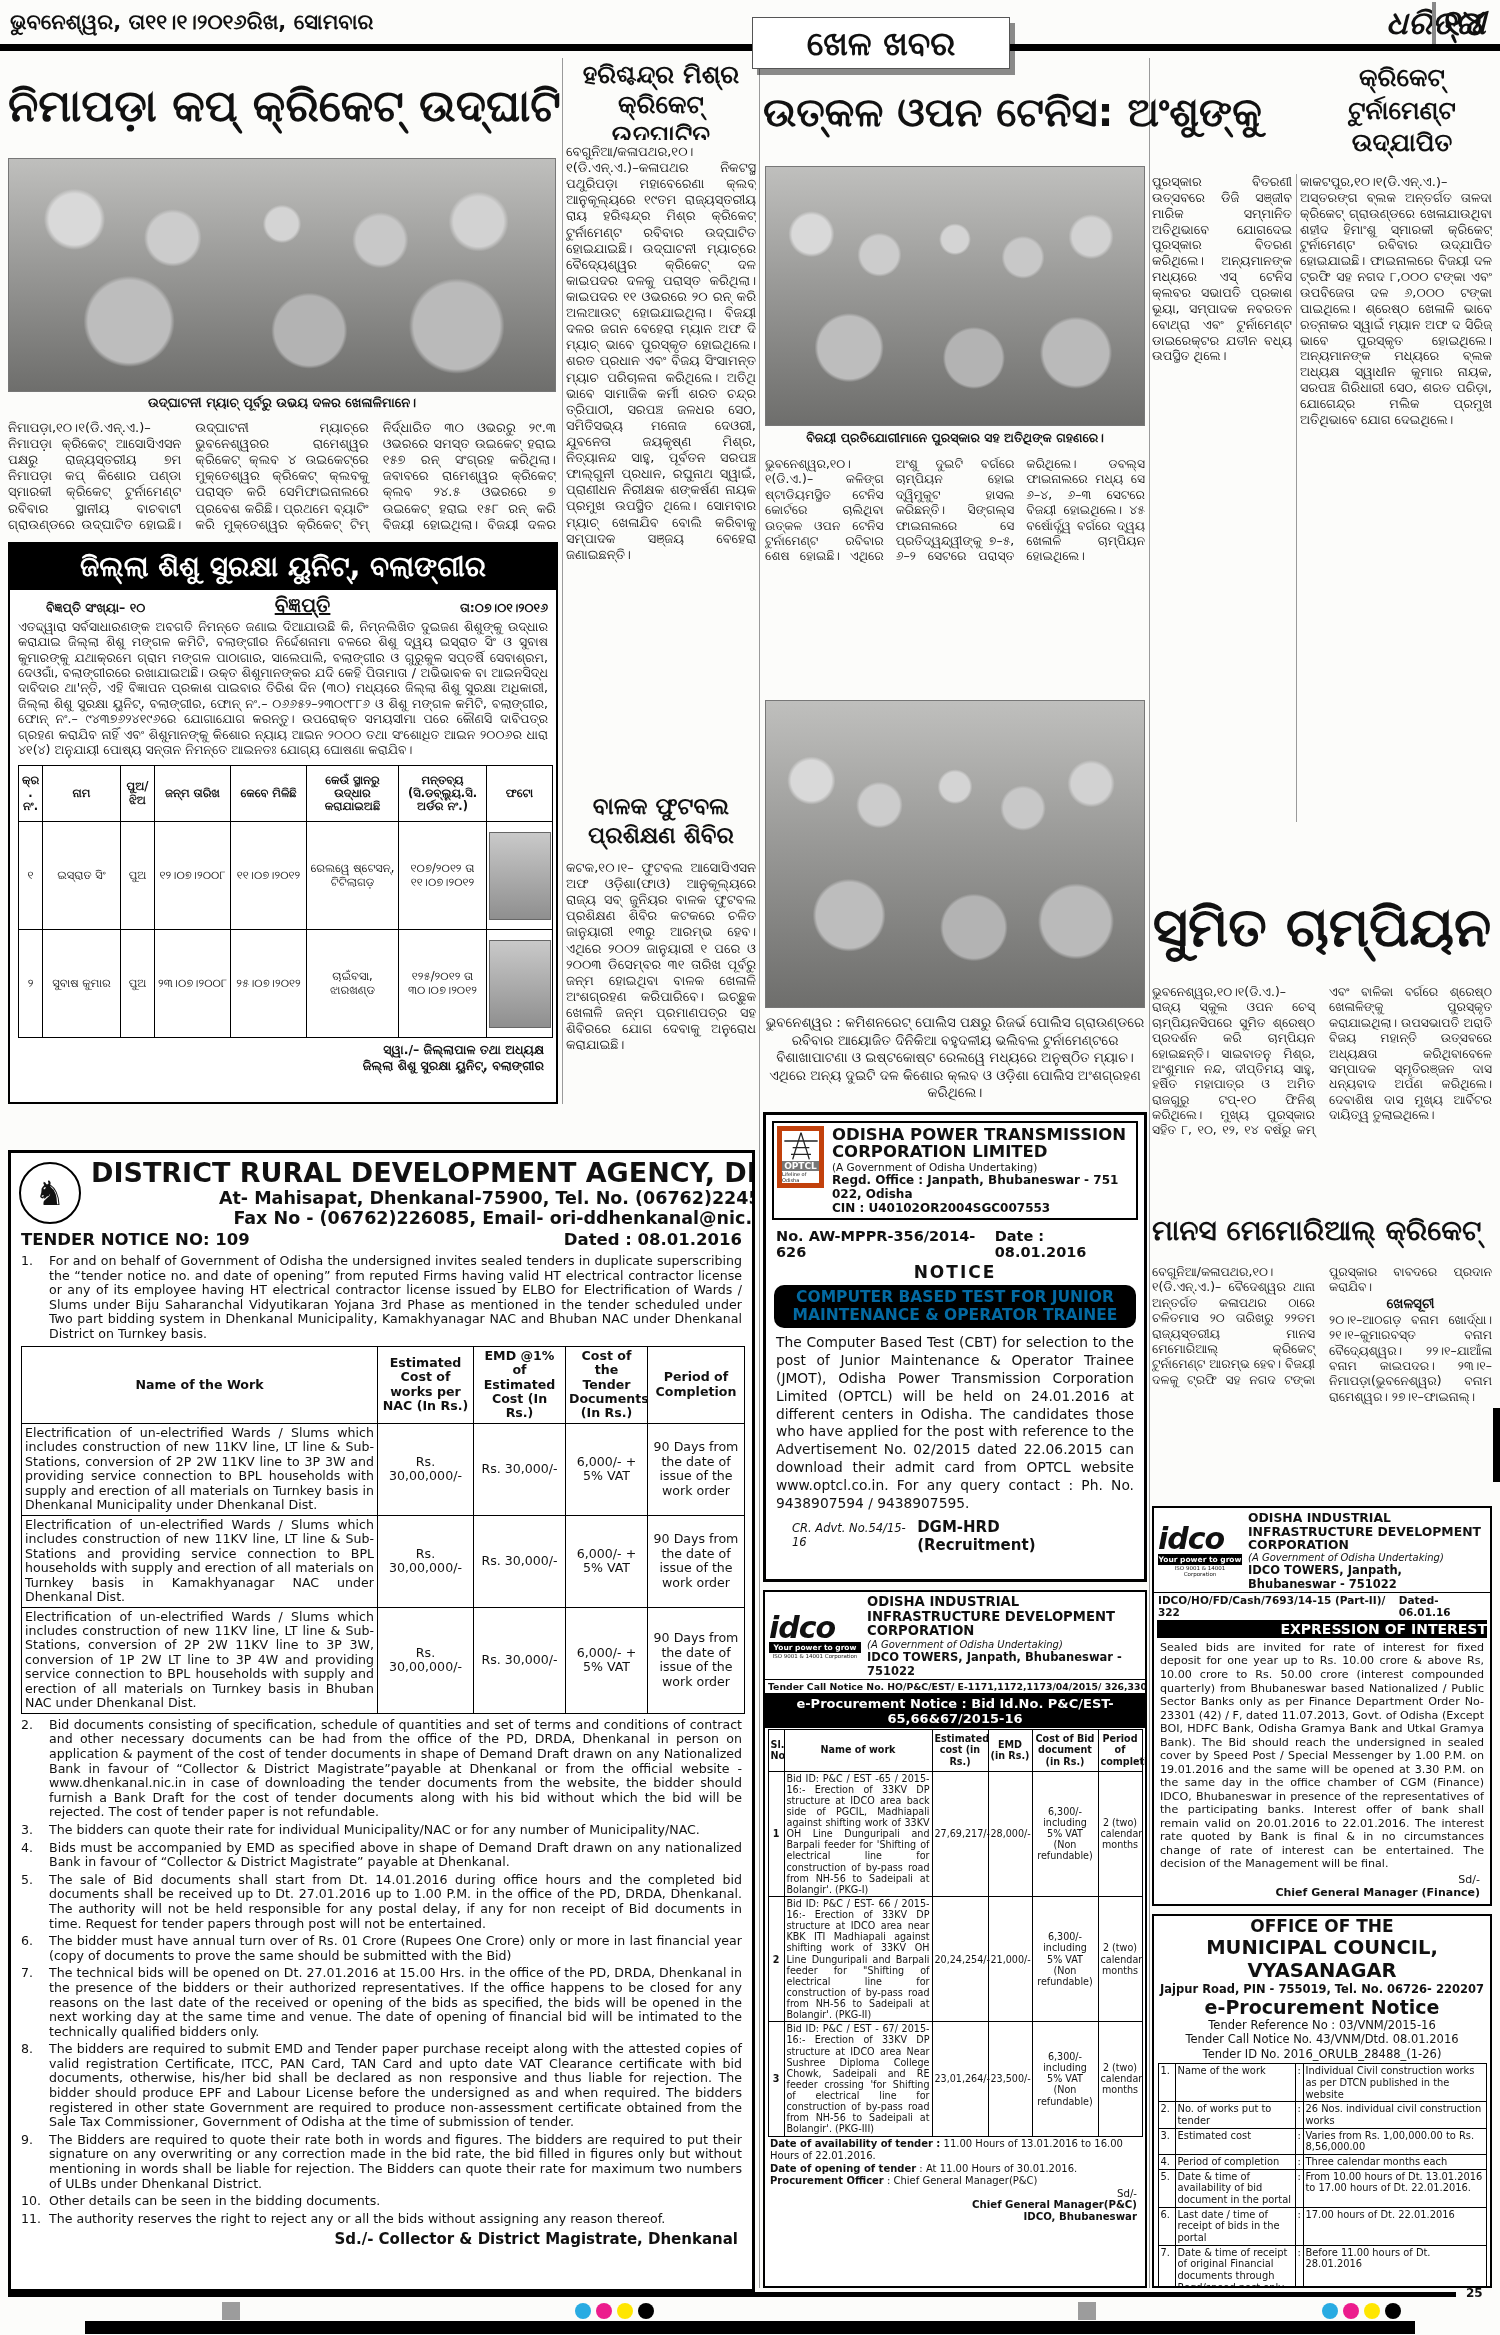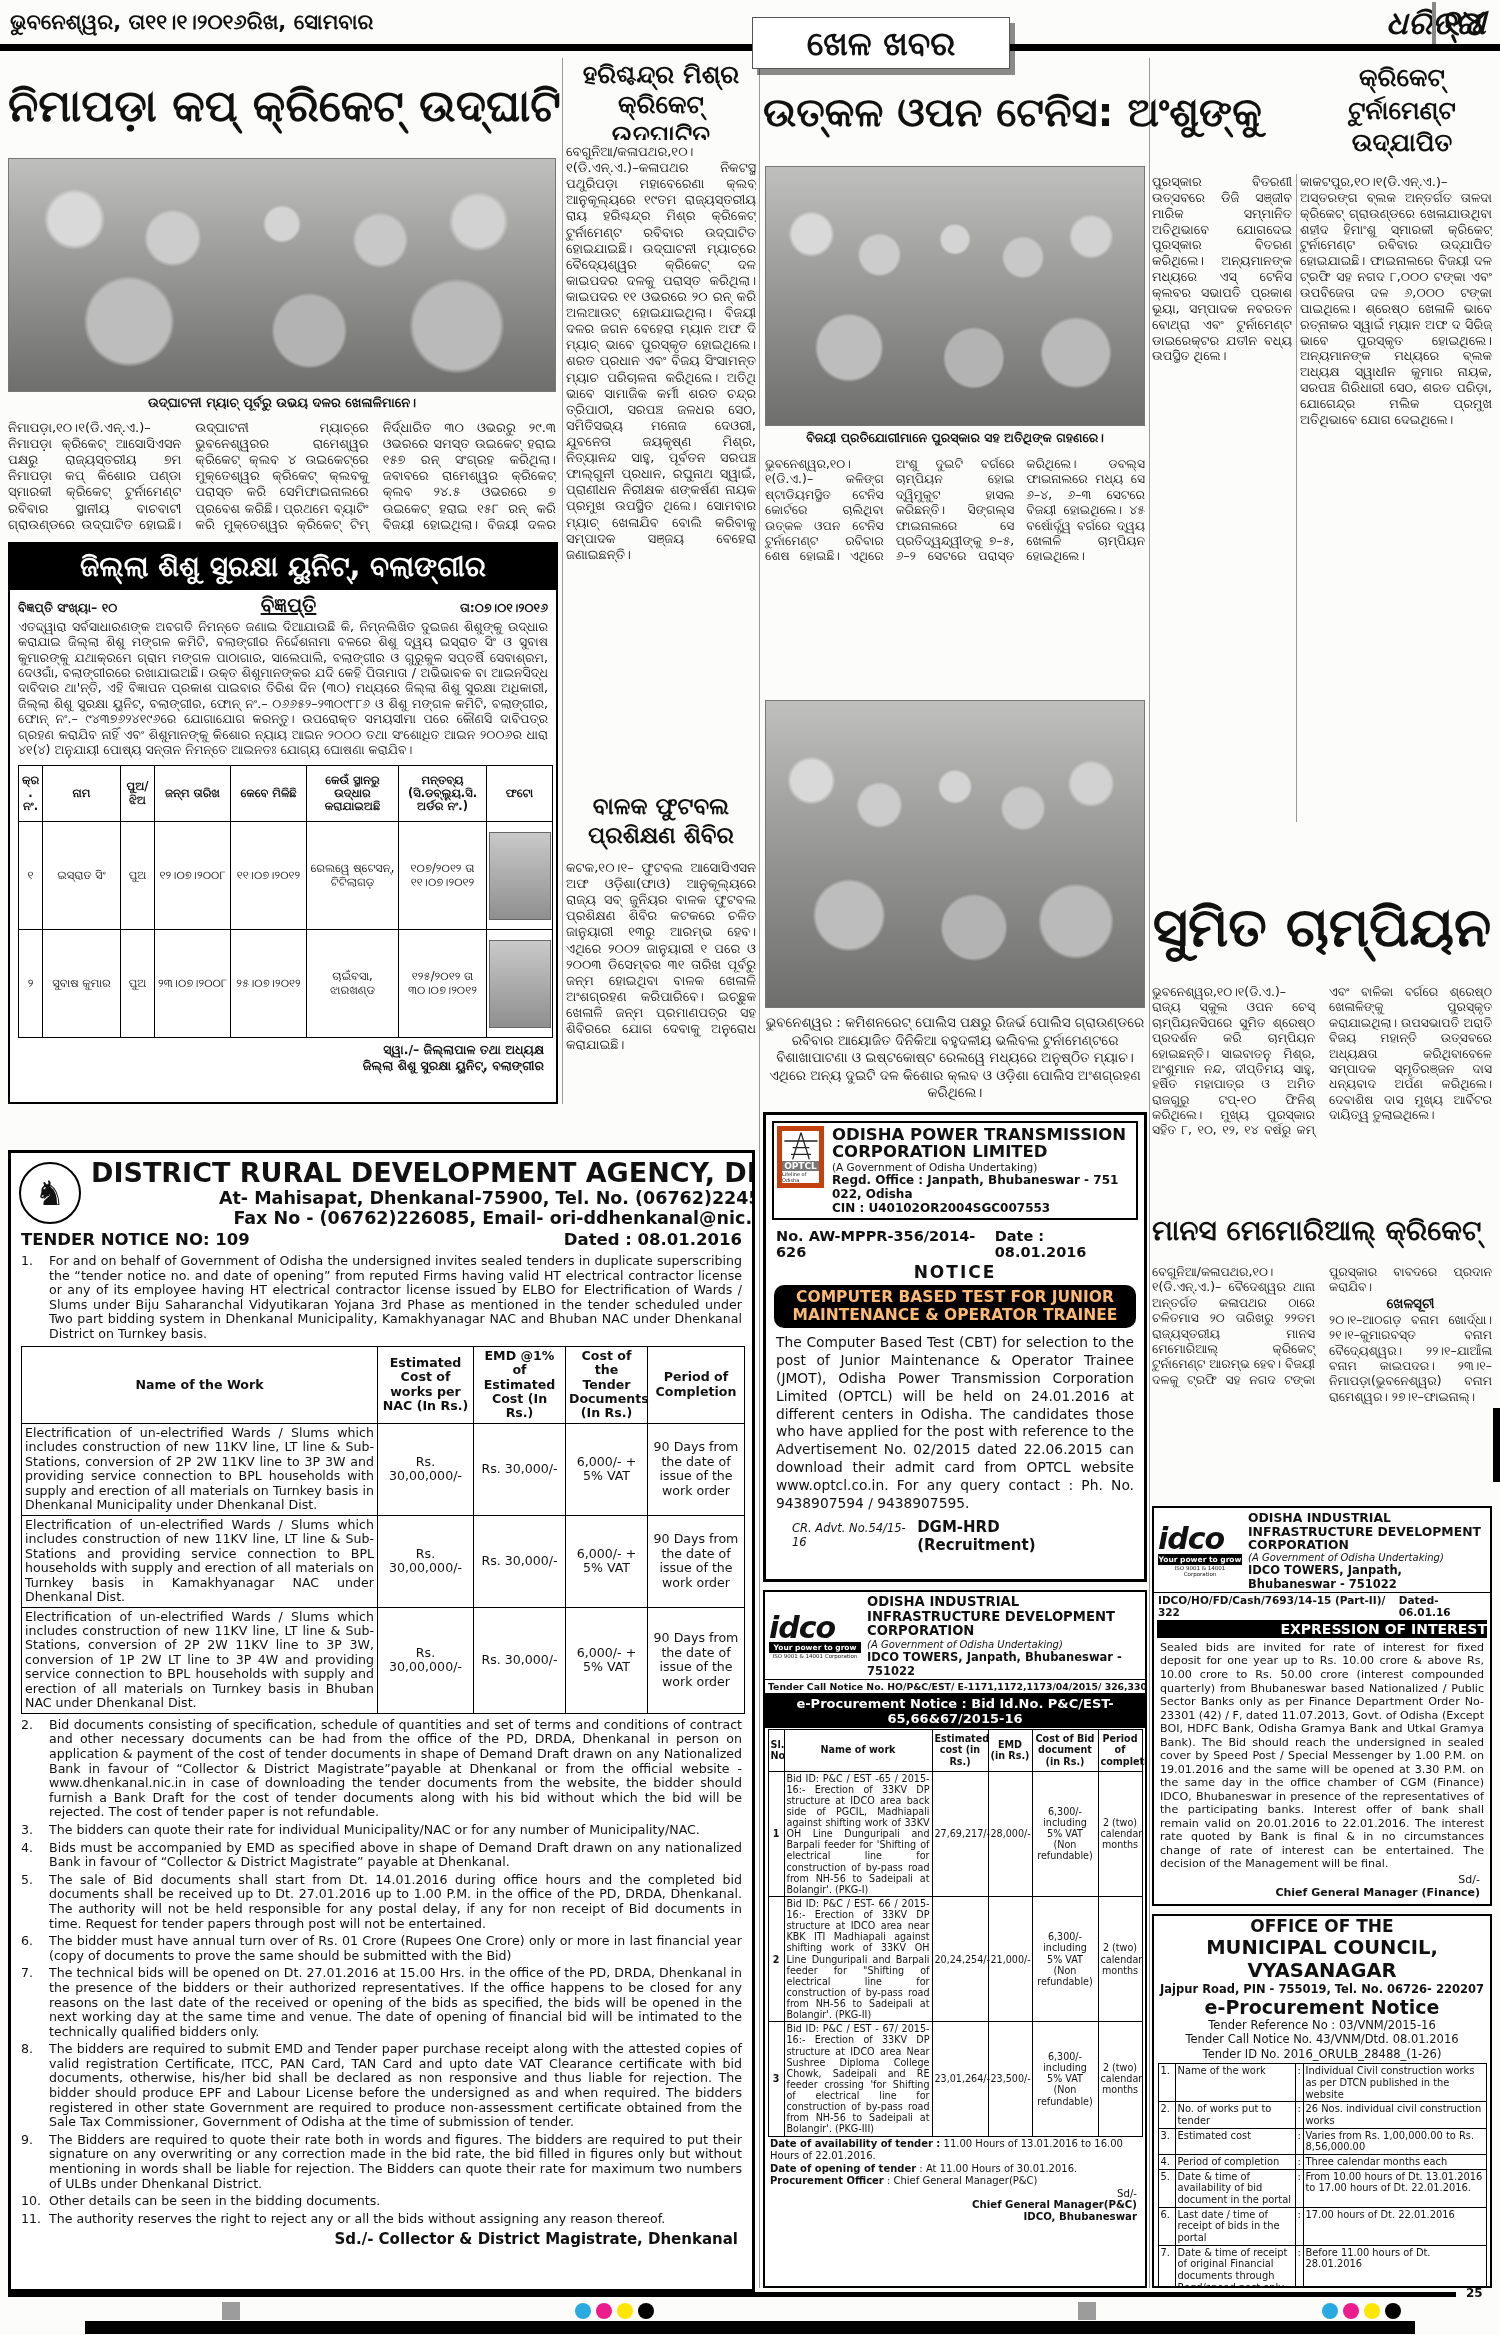--- a/index.html
+++ b/index.html
@@ -40,21 +40,21 @@
       radial-gradient(circle at 82% 72%, #bababa 0 9%, rgba(0,0,0,0) 10%),
       linear-gradient(180deg,#bfbfbd 0%,#9a9a98 45%,#6e6e6c 100%);
       border:1px solid #777; }
 
   .vline { position:absolute; width:1px; background:#9a9a9a; }
 
   
   .bal-box { border:2px solid #000; background:#fff; }
   .bal-title { background:#000; color:#fff; font-weight:bold; font-size:28px; line-height:46px;
                text-align:center; white-space:nowrap; overflow:hidden; }
-  .bal-meta { display:flex; justify-content:space-between; align-items:baseline; padding:3px 8px 0 8px; }
+  .bal-meta { display:flex; justify-content:space-between; align-items:baseline; padding:3px 8px 0 8px;margin-left:28px; }
   .bal-meta .mid { font-size:20px; font-weight:bold; text-decoration:underline; }
   .bal-meta .side { font-size:12.5px; font-weight:bold; }
   .bal-body { padding:2px 8px; font-size:12.6px; line-height:1.22; text-align:justify; height:146px; overflow:hidden; }
   table.bal { border-collapse:collapse; margin:2px 8px; width:534px; table-layout:fixed; }
   table.bal th, table.bal td { border:1px solid #000; font-size:11.5px; line-height:1.15;
                text-align:center; vertical-align:middle; padding:2px; overflow:hidden; }
   .tbl-photo { width:62px; height:88px; margin:0 auto; background:linear-gradient(180deg,#c9c9c9,#8f8f8f); border:1px solid #666; }
   .bal-sig { text-align:right; padding:2px 12px; font-size:12.5px; font-weight:bold; line-height:1.25; }
 
   
@@ -76,21 +76,21 @@
   
   .optcl-head { display:flex; gap:8px; border:2px solid #000; margin:6px; padding:3px; }
   .optcl-logo { width:47px; height:62px; flex:0 0 auto; border:5px solid #c2410c; display:flex; flex-direction:column; align-items:center; justify-content:flex-end; }
   .optcl-logo .lbl { background:#777; color:#fff; font-size:9px; font-weight:bold; width:100%; text-align:center; }
   .optcl-logo .sub { font-size:5px; }
   .optcl-org { font-size:16.5px; font-weight:bold; line-height:1.05; }
   .optcl-sm { font-size:10.5px; }
   .optcl-md { font-size:12px; font-weight:bold; }
   .optcl-no { display:flex; justify-content:space-between; font-size:14.5px; font-weight:bold; padding:2px 10px; }
   .optcl-notice { text-align:center; font-size:17px; font-weight:bold; letter-spacing:2px; }
-  .optcl-banner { background:#000; color:#fdba74; border-radius:10px; margin:3px 8px; padding:3px 4px;
+  .optcl-banner { background:#000; color:#0369a1; border-radius:10px; margin:3px 8px; padding:3px 4px;
                   font-size:15.5px; font-weight:bold; text-align:center; line-height:1.2; }
   .optcl-body { padding:3px 10px; font-size:13.8px; line-height:1.3; text-align:justify; }
   .optcl-foot { display:flex; justify-content:space-between; align-items:baseline; padding:2px 26px; }
   .optcl-foot .l { font-size:11.5px; font-style:italic; }
   .optcl-foot .r { font-size:15px; font-weight:bold; }
 
   
   .idco-head { display:flex; gap:6px; padding:3px 4px 1px 4px; align-items:center; }
   .idco-logo { flex:0 0 92px; }
   .idco-logo .word { font-size:30px; font-weight:bold; font-style:italic; line-height:.95; letter-spacing:-1px; }

